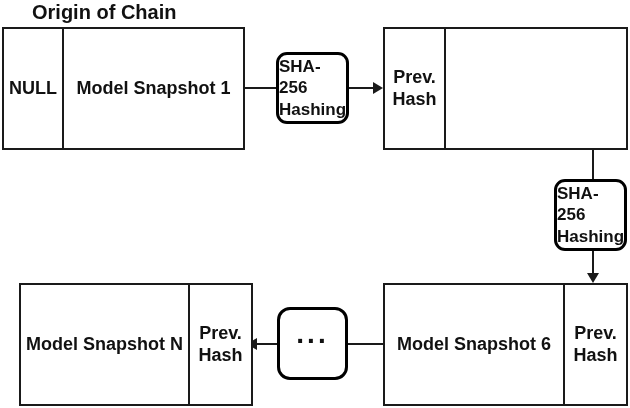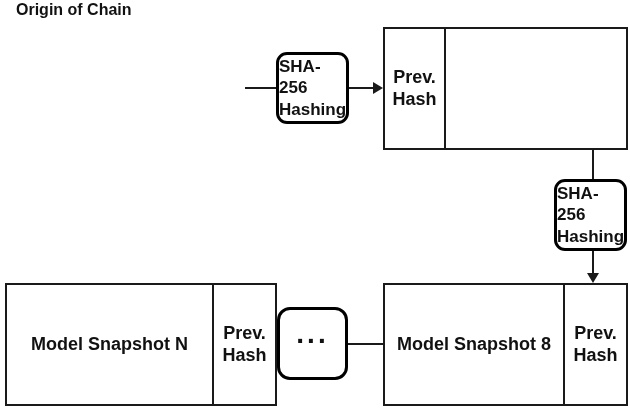--- a/index.html
+++ b/index.html
@@ -9,22 +9,22 @@
   }
   html,body{margin:0;padding:0;background:#ffffff;}
   .canvas{
     position:relative;
     width:630px;height:408px;
     background:#ffffff;
     font-family:"Liberation Sans", sans-serif;
     overflow:hidden;
   }
   .title{
-    position:absolute;left:16px;top:1px;
-    font-size:16px;font-weight:bold;color:var(--text);
+    position:absolute;left:32px;top:1px;
+    font-size:20px;font-weight:bold;color:var(--text);
     white-space:nowrap;
   }
   .block{
     position:absolute;display:flex;
     border:2px solid var(--line);
     background:#ffffff;
     box-sizing:border-box;
   }
   .cell{
     display:flex;align-items:center;justify-content:center;
@@ -36,21 +36,21 @@
     overflow:hidden;
   }
   .cell.main{flex:1;white-space:nowrap;}
   .cell.side{flex:0 0 60px;}
   .divider-r{border-right:2px solid var(--line);}
   #b1{left:2px;top:27px;width:243px;height:123px;}
   #b2{left:383px;top:27px;width:245px;height:123px;}
   #b2 .side{flex:0 0 61px;}
   #b3{left:383px;top:283px;width:245px;height:123px;}
   #b3 .side{flex:0 0 61px;}
-  #bN{left:5px;top:283px;width:272px;height:123px;}
+  #bN{left:19px;top:283px;width:234px;height:123px;}
   #bN .side{flex:0 0 61px;}
 
   .hash-node{
     position:absolute;width:73px;height:72px;
     border:3px solid var(--node-border);
     border-radius:11px;
     background:#ffffff;
     display:flex;flex-direction:column;
     align-items:center;justify-content:center;
     font-size:17px;font-weight:bold;color:var(--text);
@@ -89,20 +89,24 @@
   #arrow-4{left:587px;top:273px;}
   #arrow-6{left:247px;top:338px;}
 </style>
 </head>
 <body>
 
 <div class="canvas">
 
   <div class="title">Origin of Chain</div>
 
+  <div class="block" id="b1">
+    <div class="cell side divider-r">NULL</div>
+    <div class="cell main">Model Snapshot 1</div>
+  </div>
 
   <div class="hline" id="line-1"></div>
 
   <div class="hash-node" id="hash1">
     <span>SHA-256</span>
     <span>Hashing</span>
   </div>
 
   <div class="hline" id="line-2"></div>
   <div class="arrowhead ah-right" id="arrow-2"></div>
@@ -115,21 +119,21 @@
 
   <div class="hash-node" id="hash2">
     <span>SHA-256</span>
     <span>Hashing</span>
   </div>
 
   <div class="vline" id="line-4"></div>
   <div class="arrowhead ah-down" id="arrow-4"></div>
 
   <div class="block" id="b3">
-    <div class="cell main divider-r">Model Snapshot 8</div>
+    <div class="cell main divider-r">Model Snapshot 6</div>
     <div class="cell side">Prev. Hash</div>
   </div>
 
   <div class="hline" id="line-5"></div>
 
   <div class="ellipsis-node">
     <span>...</span>
   </div>
 
   <div class="hline" id="line-6"></div>

